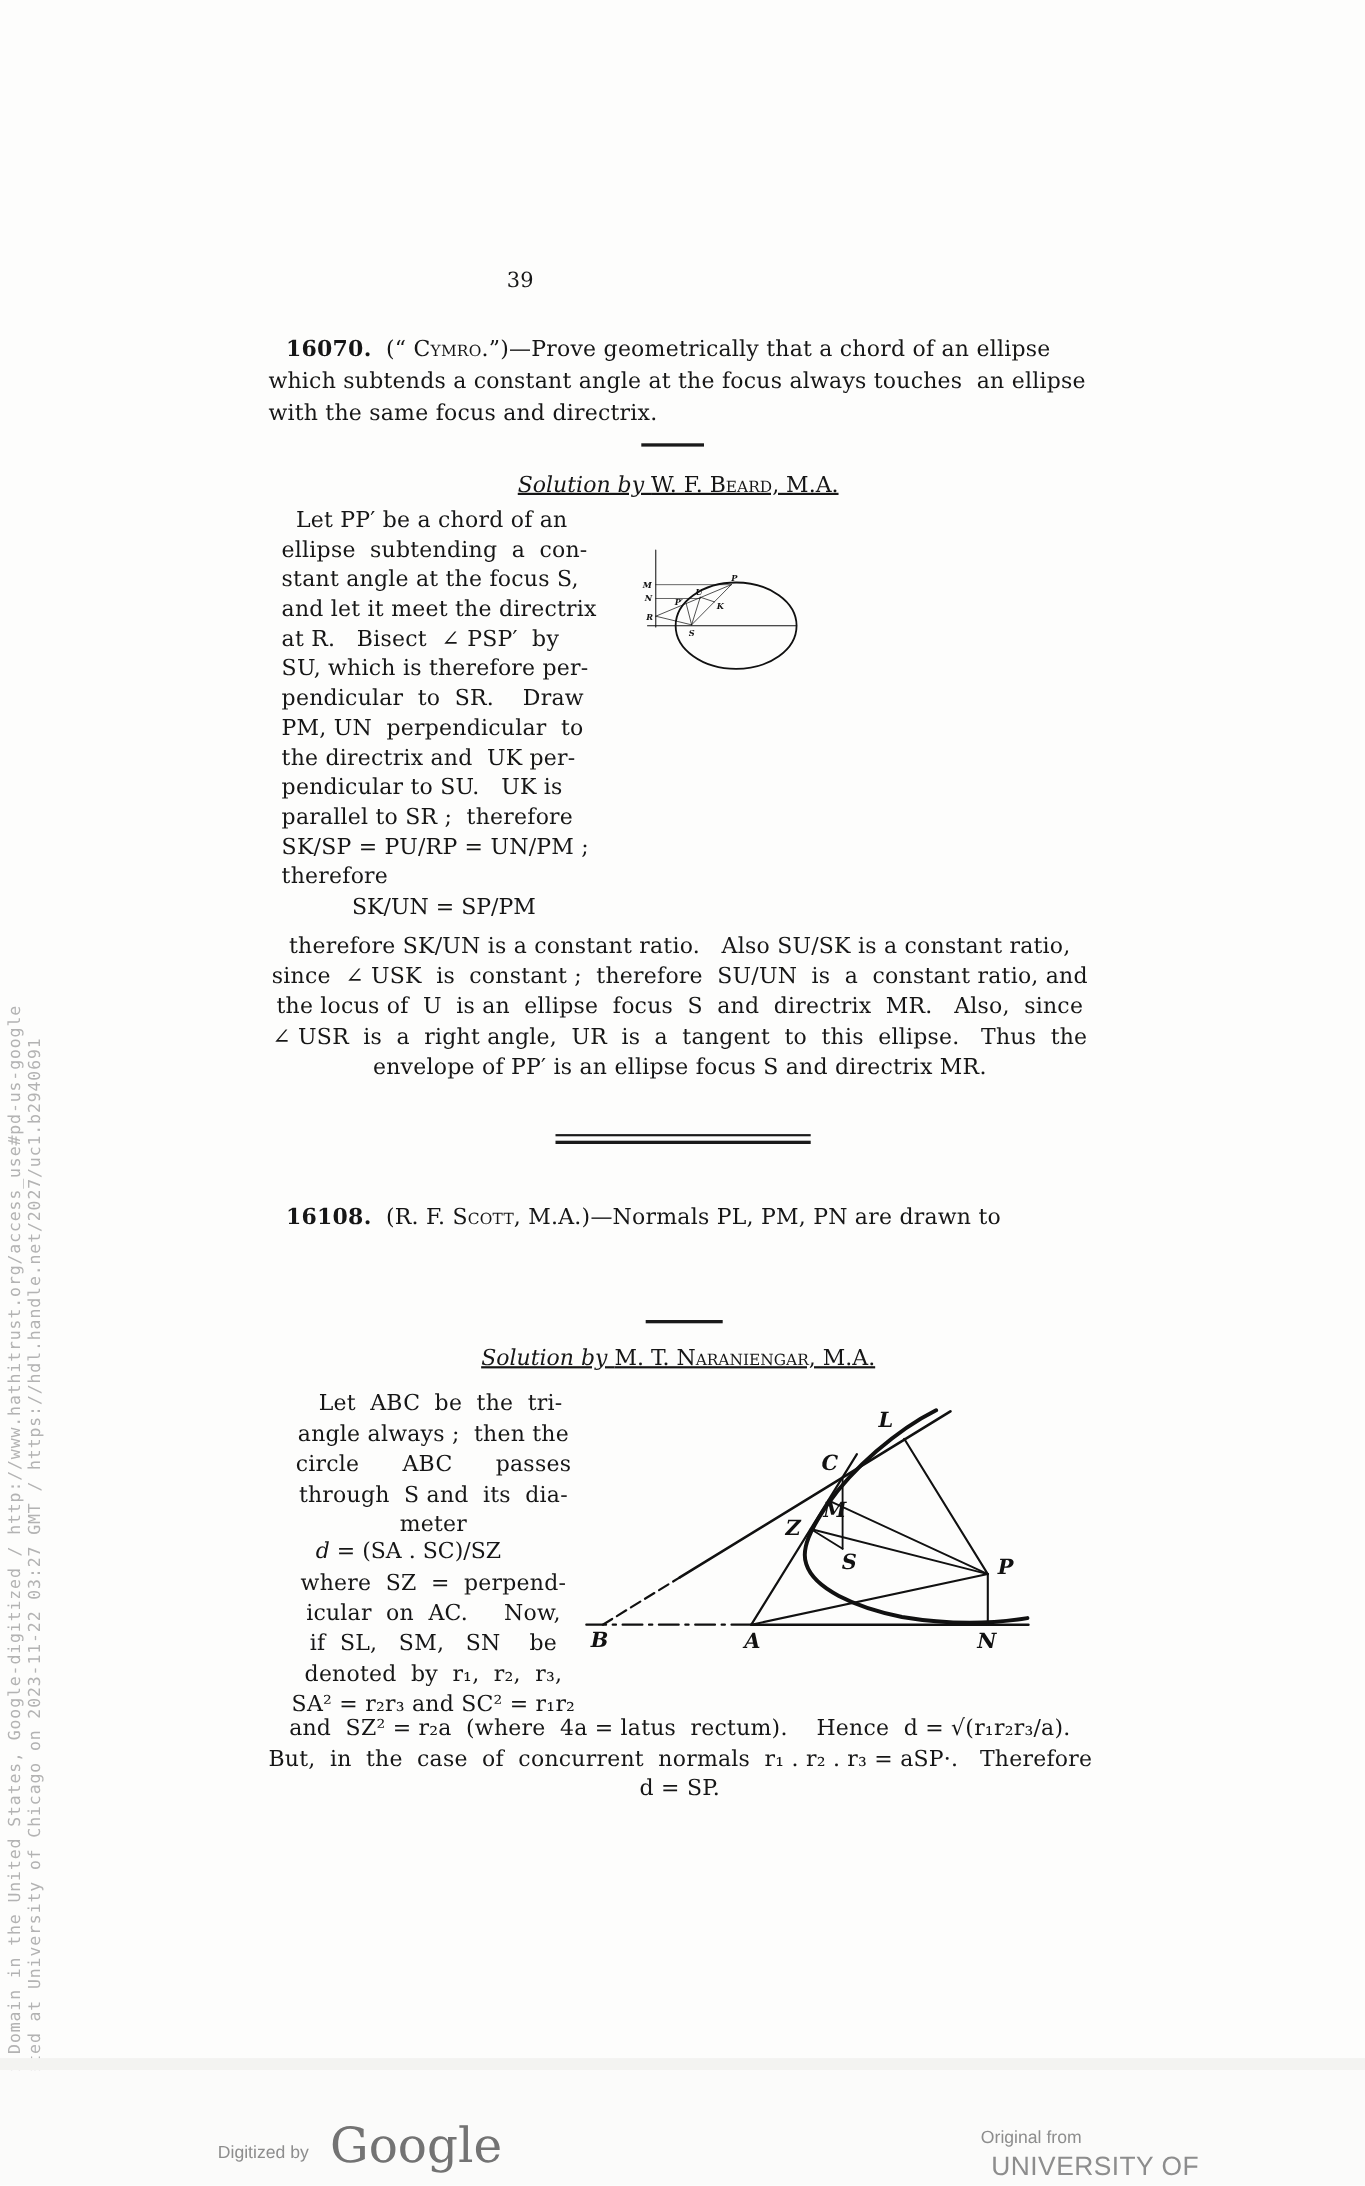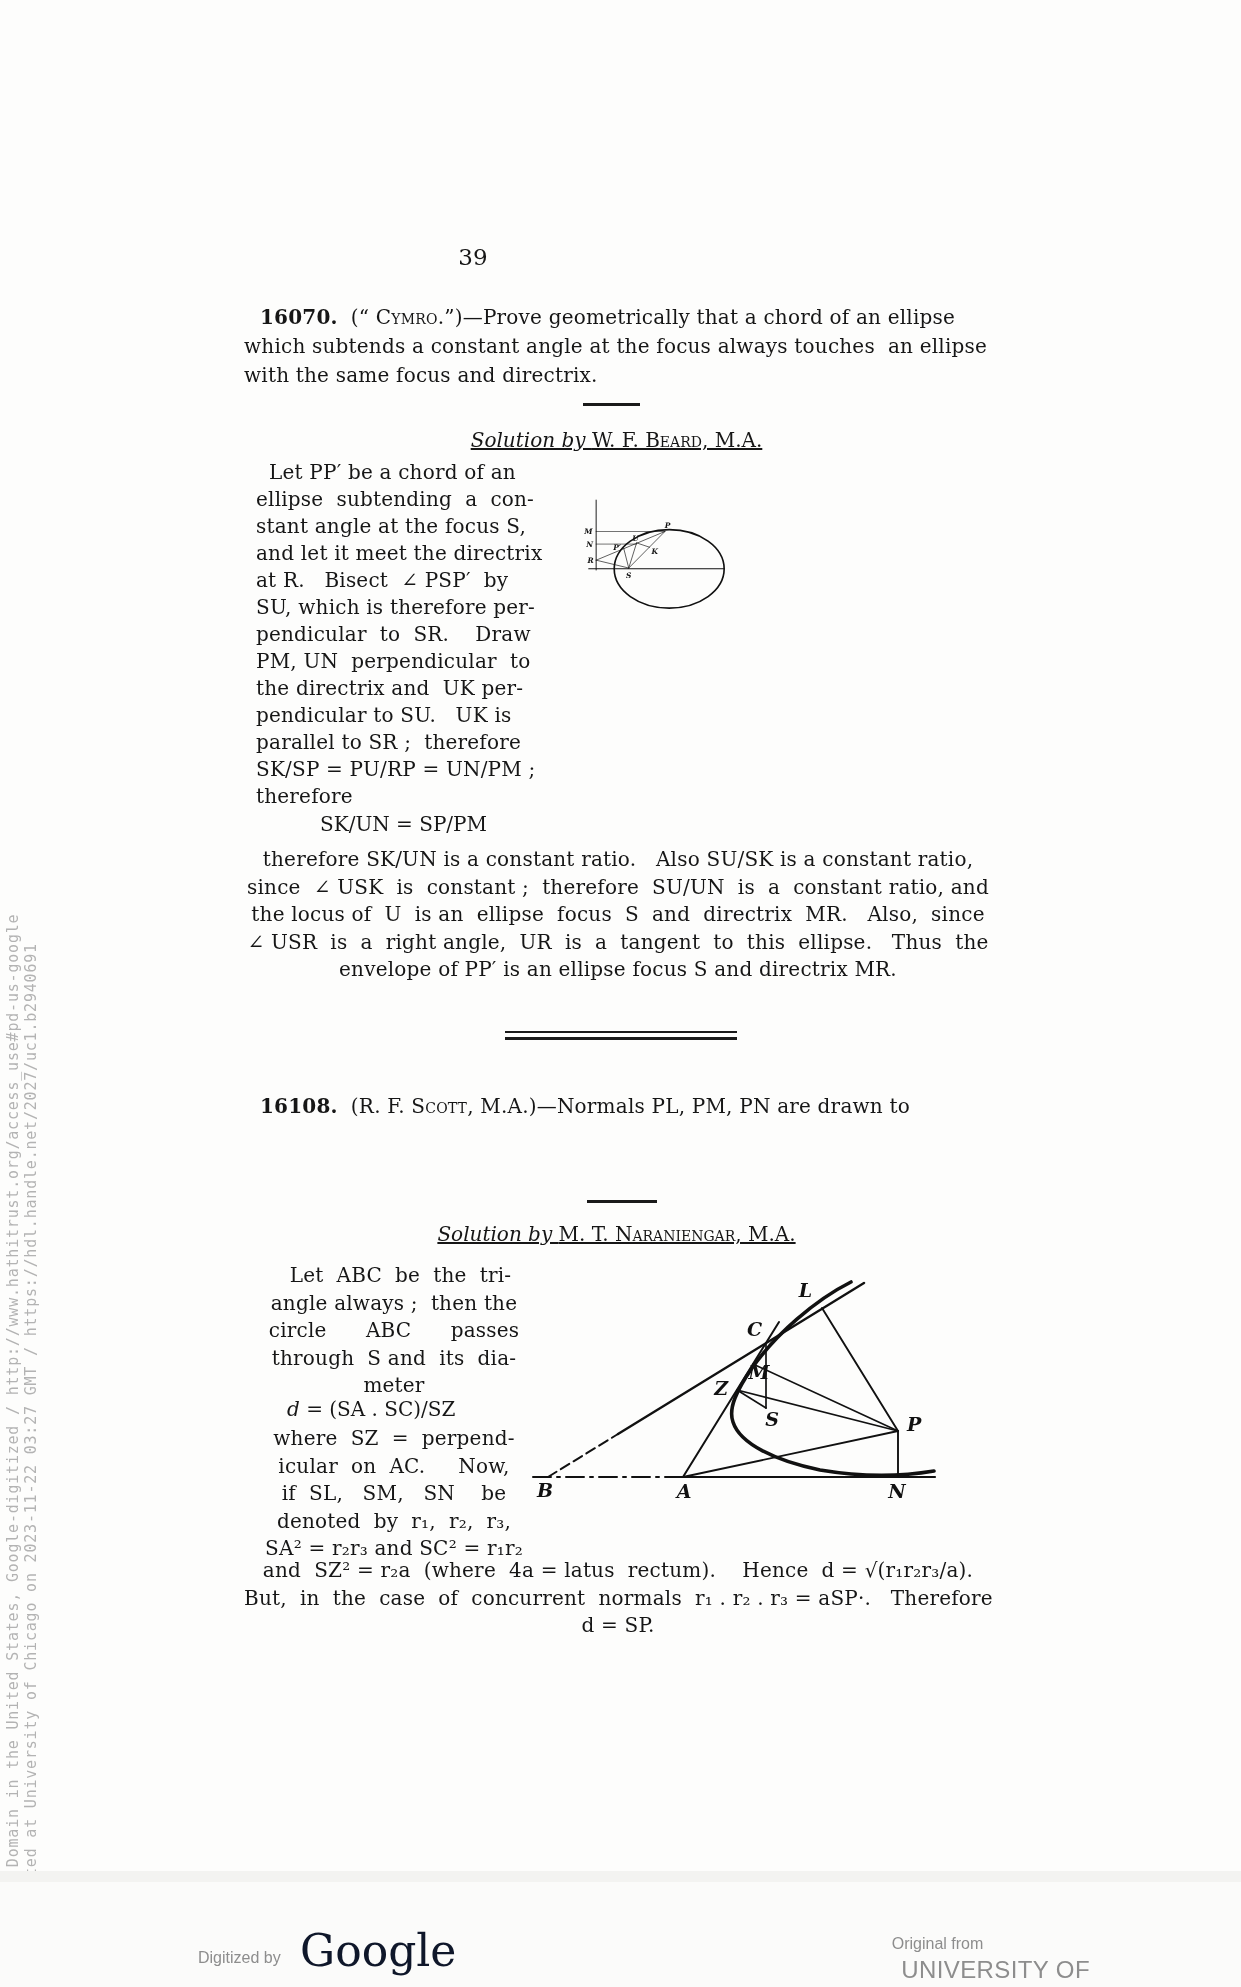--- a/index.html
+++ b/index.html
@@ -25,32 +25,32 @@
   .rule { background:#1a1a1a; }
   .eq { white-space:pre; font-size:20px; }
   .fig-label { font-style:italic; font-weight:700; font-size:19px;
                font-family:"DejaVu Serif",serif; fill:#111; }
   .wm {
     position:absolute; transform-origin:0 0; transform:rotate(-90deg);
     white-space:nowrap; font-family:"DejaVu Sans Mono",monospace;
     font-size:15px; letter-spacing:0.8px; color:#b3b3b3;
   }
   .footer-small { font-family:"Liberation Sans",sans-serif; color:#8d8d8d; }
-  .google { font-family:"DejaVu Serif",serif; color:#0f172a; font-size:44px; }
+  .google { font-family:"DejaVu Serif",serif; color:#737373; font-size:44px; }
   .page-edge { background:#f3f3f1; }
 </style>
 </head>
 <body>
 
 <div class="screen">
 
   <div class="wm" style="left:4px; top:1936px;">Public Domain in the United States, Google-digitized  /  http://www.hathitrust.org/access_use#pd-us-google</div>
   <div class="wm" style="left:22px; top:1936px;">Generated at University of Chicago on 2023-11-22 03:27 GMT  /  https://hdl.handle.net/2027/uc1.b2940691</div>
 
-  <div class="abs body-text" style="left:448px; top:244px; width:50px; text-align:center; font-size:23px;">39</div>
+  <div class="abs body-text" style="left:448px; top:244px; width:50px; text-align:center; font-size:19px;">39</div>
 
   <div class="abs body-text lh29" style="left:244px; top:303px; width:748px;">
     <div class="line indent"><span class="num">16070.</span><span>  (“ </span><span class="sc">Cymro.</span><span>”)—Prove geometrically that a chord of an ellipse</span></div>
     <div>
         <div class="line">which subtends a constant angle at the focus always touches  an ellipse</div>
         <div class="line">with the same focus and directrix.</div>
       </div>
   </div>
 
   <div class="abs rule" style="left:583px; top:403px; width:57px; height:3px;"></div>

